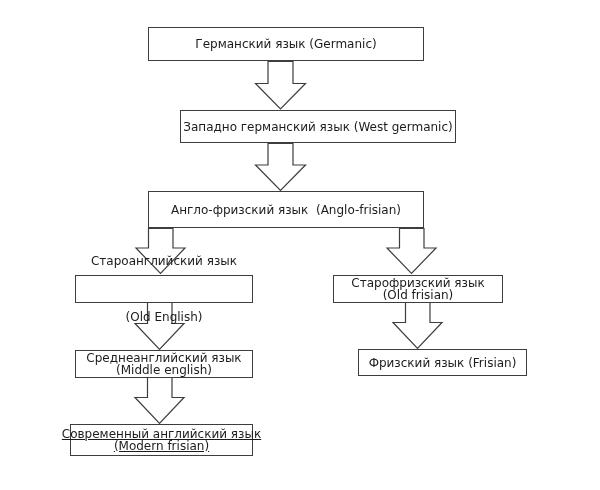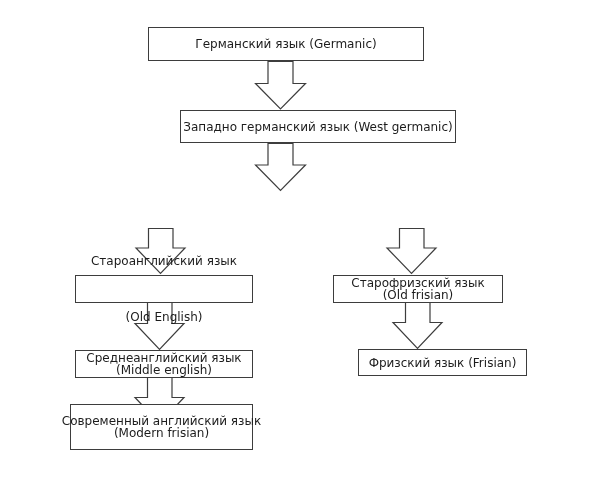--- a/index.html
+++ b/index.html
@@ -31,21 +31,21 @@
     color: #1c1c1c;
     white-space: pre;
   }
   .n-germanic  { left:148px; top:27px;  width:276px; height:34px; }
   .n-west      { left:148px; top:110px; width:276px; height:33px;margin-left:32px; }
   .n-anglo     { left:148px; top:191px; width:276px; height:37px; }
   .n-oldeng    { left:75px;  top:275px; width:178px; height:28px;gap:44px; }
   .n-oldfri    { left:333px; top:275px; width:170px; height:28px; }
   .n-mideng    { left:75px;  top:350px; width:178px; height:28px; }
   .n-frisian   { left:334px; top:349px; width:169px; height:27px;margin-left:24px; }
-  .n-modeng    { left:70px;  top:404px; width:183px; height:46px; }
+  .n-modeng    { left:70px;  top:424px; width:183px; height:32px;text-decoration:underline; }
   .arrow-poly {
     fill: #ffffff;
     stroke: #3d3d3d;
     stroke-width: 1.2;
     stroke-linejoin: miter;
   }
 </style>
 </head>
 <body>
 
@@ -64,20 +64,24 @@
   <div class="node n-germanic">
     <div class="line">Германский язык (Germanic)</div>
     
   </div>
 
   <div class="node n-west">
     <div class="line">Западно германский язык (West germanic)</div>
     
   </div>
 
+  <div class="node n-anglo">
+    <div class="line">Англо-фризский язык  (Anglo-frisian)</div>
+    
+  </div>
 
   <div class="node n-oldeng">
     <div class="line">Староанглийский язык</div>
     <div class="line">(Old English)</div>
   </div>
 
   <div class="node n-oldfri">
     <div class="line">Старофризский язык</div>
     <div class="line">(Old frisian)</div>
   </div>

